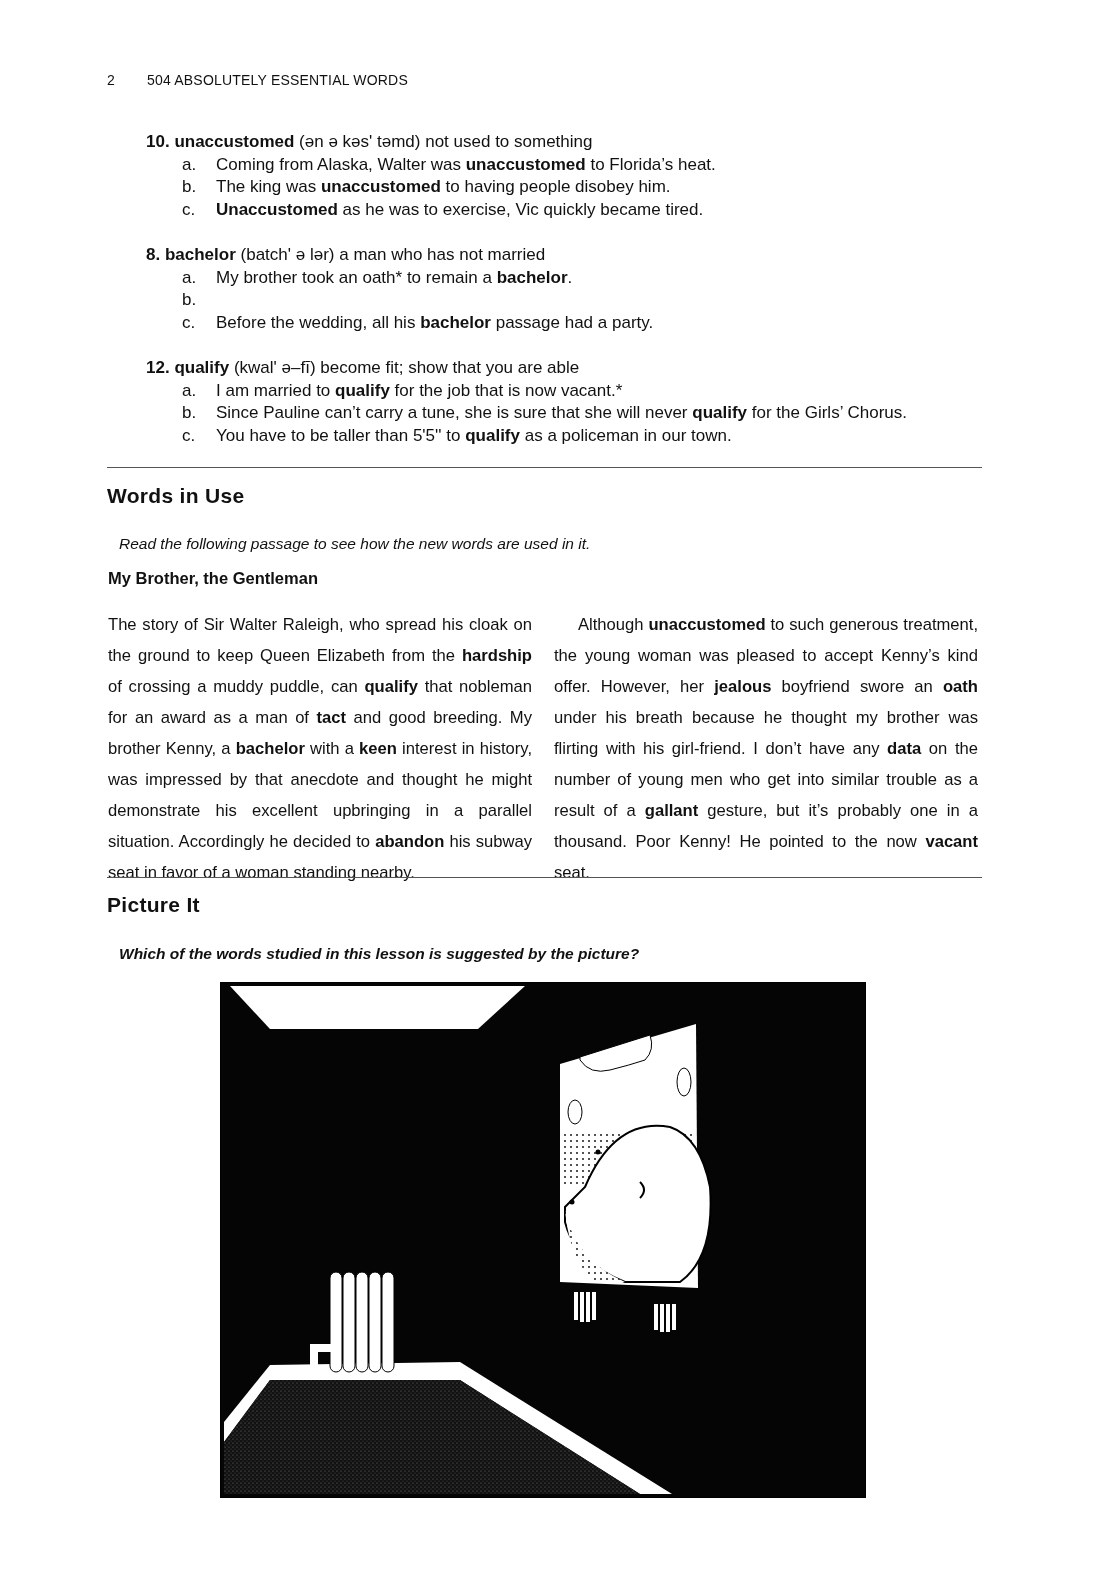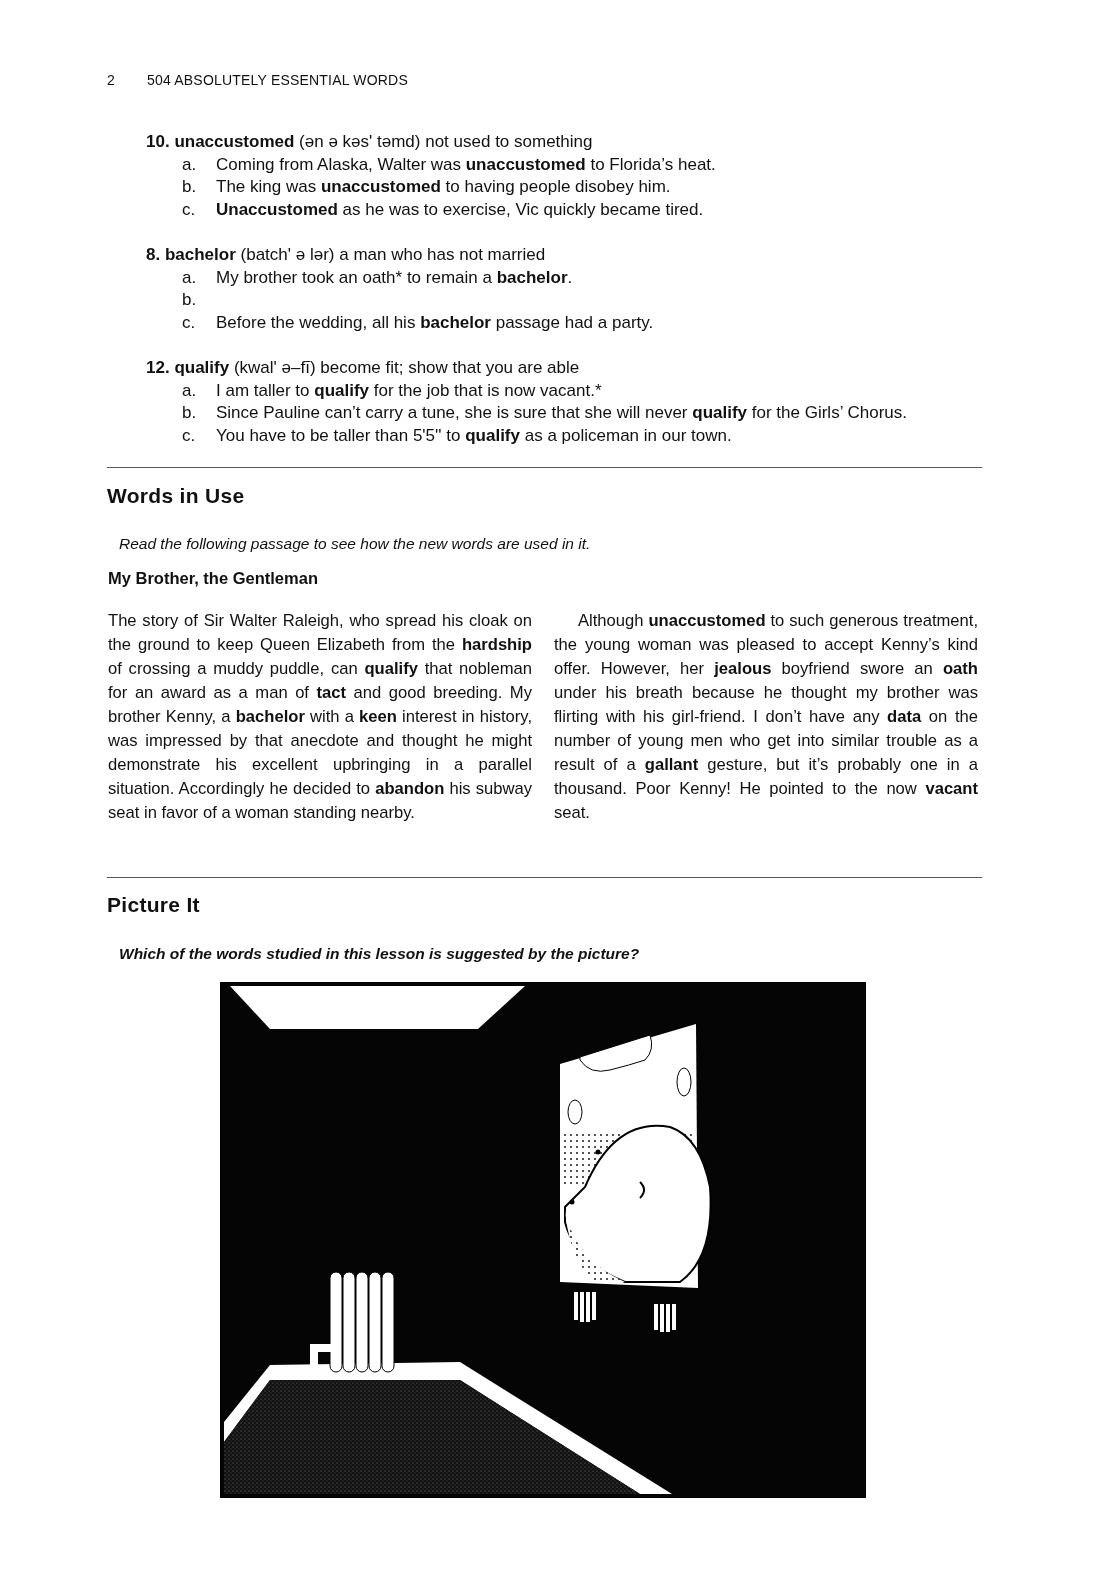--- a/index.html
+++ b/index.html
@@ -12,21 +12,21 @@
   .entry .num { font-weight: bold; }
   .entry ol { list-style: none; margin: 0; padding: 0 0 0 36px; }
   .entry li { display: flex; }
   .entry li .lt { width: 34px; flex: none; }
   b { font-weight: bold; }
   .rule { position: absolute; left: 107px; width: 875px; height: 0; border-top: 1px solid #555; }
   h2 { position: absolute; left: 107px; margin: 0; font-size: 21px; font-weight: bold; letter-spacing: 0.3px; }
   .instr { position: absolute; left: 107px; margin: 12px; font-size: 15.5px; font-style: italic; }
   .instr.bold { font-weight: bold; }
   .story-title { position: absolute; left: 107px; top: 568px; font-size: 16.5px; font-weight: bold; margin: 1px; }
-  .col { position: absolute; top: 609px; width: 424px; font-size: 16.6px; line-height: 24px; text-align: justify; margin: 0; }
+  .col { position: absolute; top: 609px; width: 424px; font-size: 16.6px; line-height: 31px; text-align: justify; margin: 0; }
   .col.left { left: 108px; }
   .col.right { left: 554px; text-indent: 24px; }
   .figure { position: absolute; left: 220px; top: 982px; width: 646px; height: 516px; }
 </style>
 </head>
 <body>
 
 <div class="running-head">
   <span class="pg">2</span><span>504 ABSOLUTELY ESSENTIAL WORDS</span>
 </div>
@@ -79,21 +79,21 @@
 <div class="entry" style="top:357px;">
   <div>
     <span class="num">12.</span>
     <span class="hw">qualify</span>
     <span>(kwal' ə–fī)</span>
     <span>become fit; show that you are able</span>
   </div>
   <ol>
     <li>
         <span class="lt">a.</span>
-        <span><span>I am taller to </span><b>qualify</b><span> for the job that is now vacant.*</span></span>
+        <span><span>I am married to </span><b>qualify</b><span> for the job that is now vacant.*</span></span>
       </li>
     <li>
         <span class="lt">b.</span>
         <span><span>Since Pauline can’t carry a tune, she is sure that she will never </span><b>qualify</b><span> for the Girls’ Chorus.</span></span>
       </li>
     <li>
         <span class="lt">c.</span>
         <span><span>You have to be taller than 5'5'' to </span><b>qualify</b><span> as a policeman in our town.</span></span>
       </li>
   </ol>

